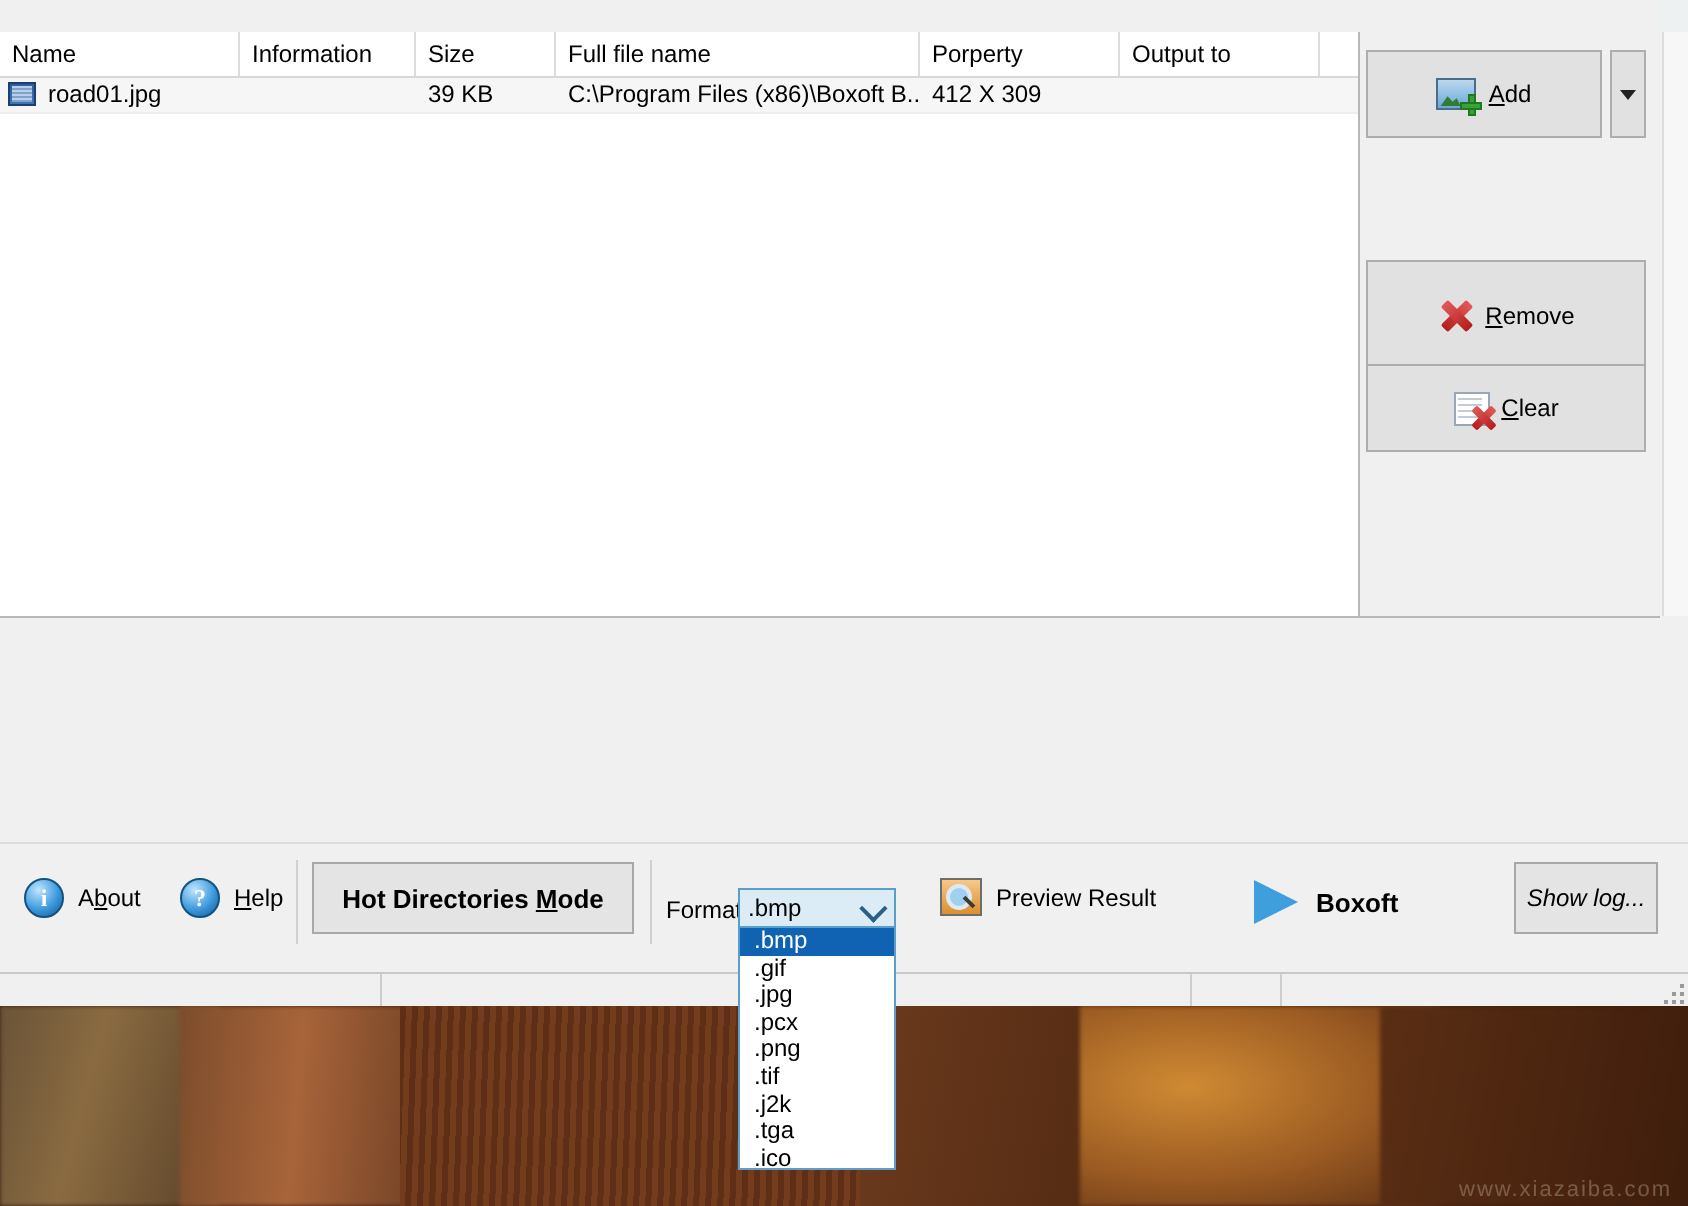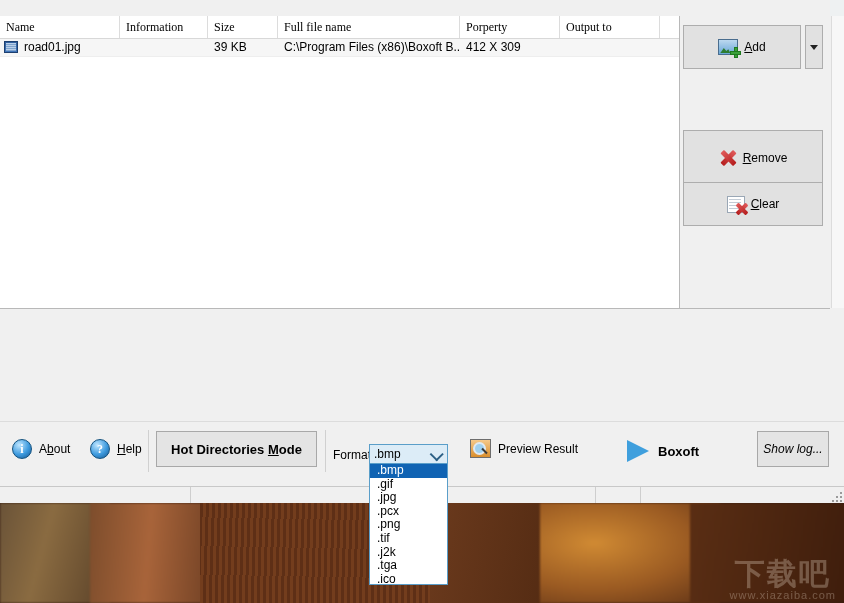--- a/index.html
+++ b/index.html
@@ -11,21 +11,21 @@
   }
   .app{position:relative;width:844px;height:603px;background:#f0f0f0;}
 
   
   .topstrip{position:absolute;left:0;top:0;width:844px;height:16px;background:#f0f0f0;}
   .topstrip .rgrad{position:absolute;right:0;top:0;width:14px;height:16px;background:#eef1f2;}
 
   
   .listwrap{position:absolute;left:0;top:16px;width:679px;height:292px;background:#fff;
             border-right:1px solid #b8b8b8;border-bottom:1px solid #b8b8b8;}
-  .lheader{position:relative;height:22px;background:#0f766e;border-bottom:1px solid #d8d8d8;font-family:Liberation Serif, serif;}
+  .lheader{position:relative;height:22px;background:#0f766e;border-bottom:1px solid #d8d8d8;}
   .lheader .hcell{position:absolute;top:0;height:22px;line-height:22px;padding-left:6px;
                   box-sizing:border-box;border-right:1px solid #dcdcdc;color:#000;font-size:12px;
                   white-space:nowrap;overflow:hidden;background:#fff;}
   .lrow{position:relative;height:17px;background:#f6f6f6;border-bottom:1px solid #eee;}
   .lrow .rcell{position:absolute;top:0;height:17px;line-height:17px;padding-left:6px;
                box-sizing:border-box;font-size:12px;white-space:nowrap;overflow:hidden;}
   .fileicon{position:absolute;left:4px;top:2px;width:14px;height:12px;
             background:linear-gradient(#2f5f9e,#3f74b8);border:1px solid #1d3f70;box-sizing:border-box;}
   .fileicon:after{content:"";position:absolute;left:1px;top:1px;right:1px;bottom:1px;
             background:repeating-linear-gradient(#b9cfe8 0 1px,#7fa3cd 1px 2px);}
@@ -287,18 +287,17 @@
   </div>
 
   <div class="photo">
     <div class="l1"></div>
     <div class="l2"></div>
     <div class="l3"></div>
     <div class="l4"></div>
     <div class="l5"></div>
     <div class="l6"></div>
     <div class="wm">
-      <div class="cn">下载吧</div>
       <div class="url">www.xiazaiba.com</div>
     </div>
   </div>
 
 </div>
 
 </body></html>

